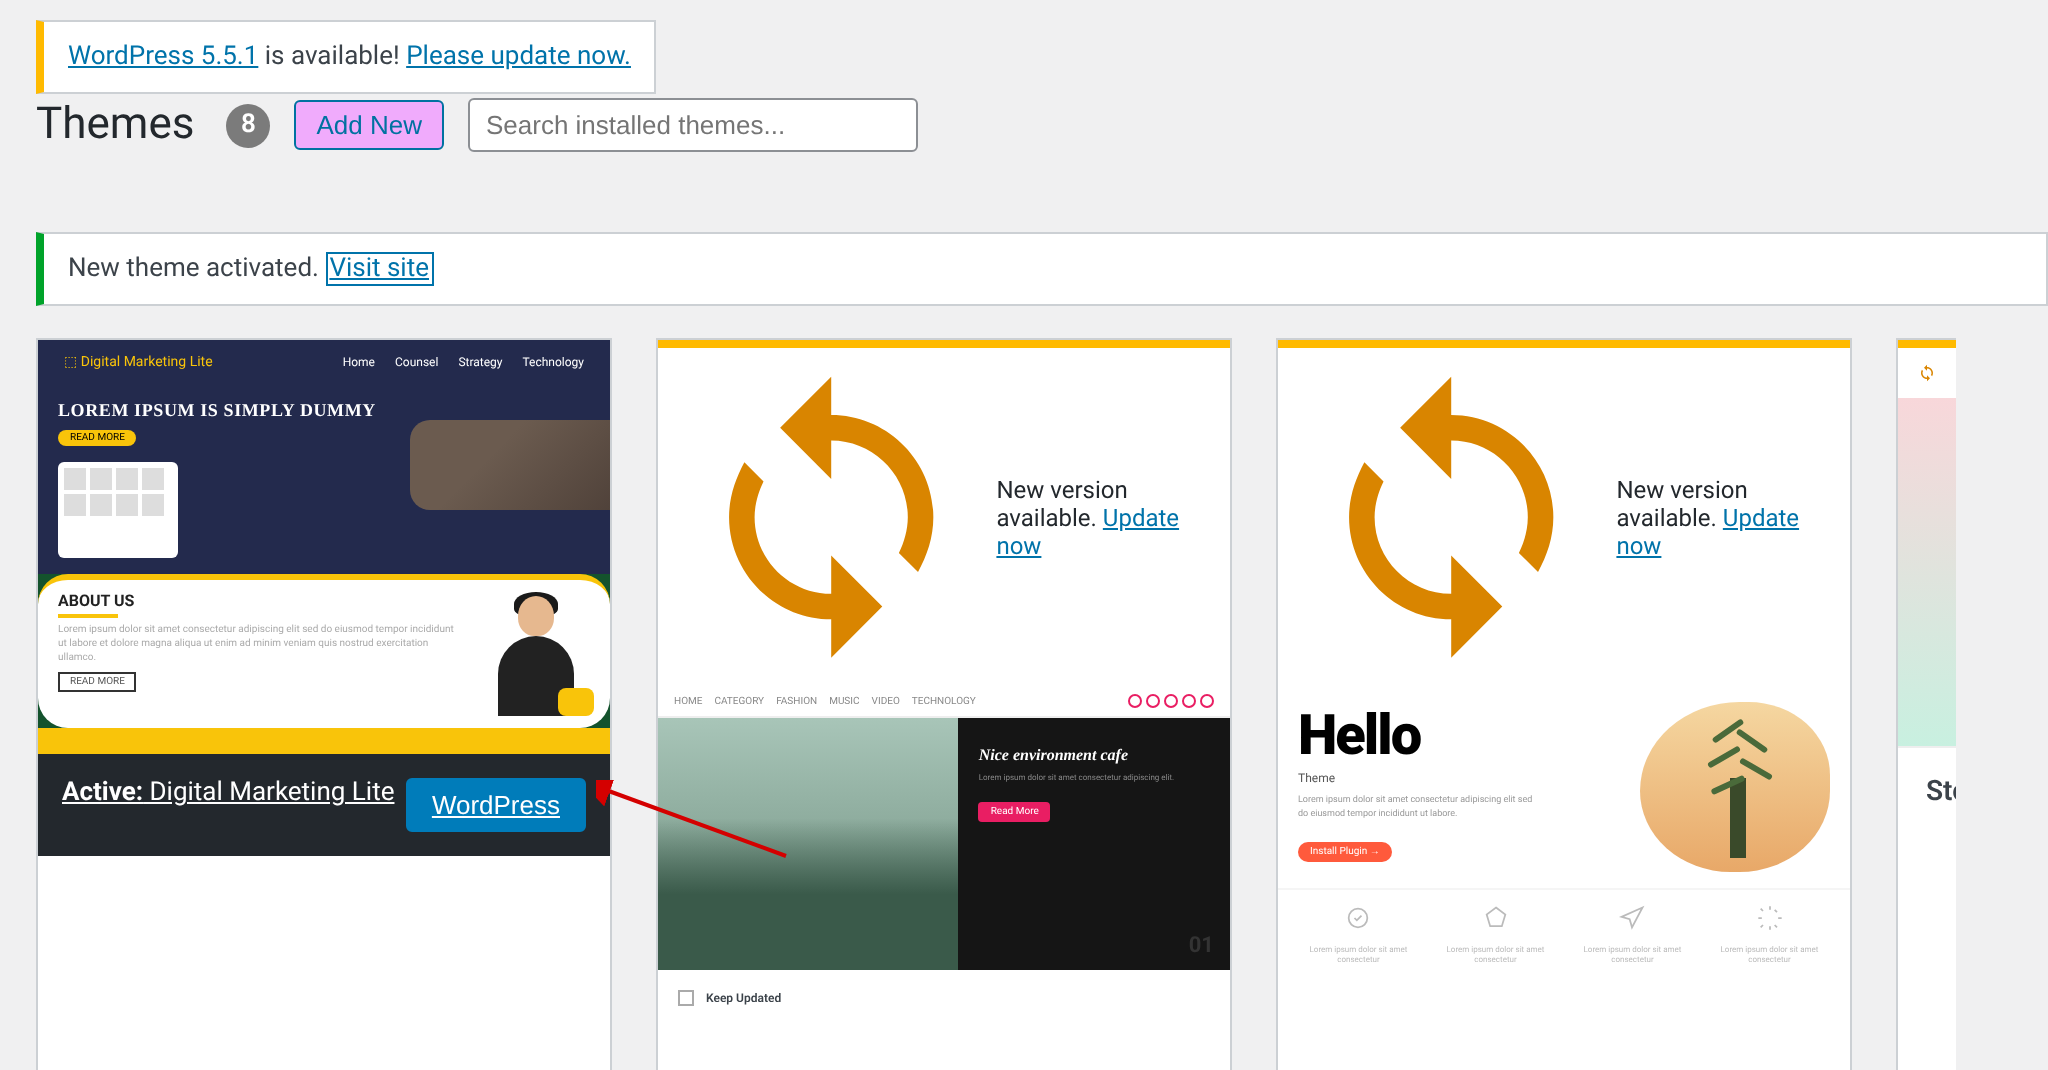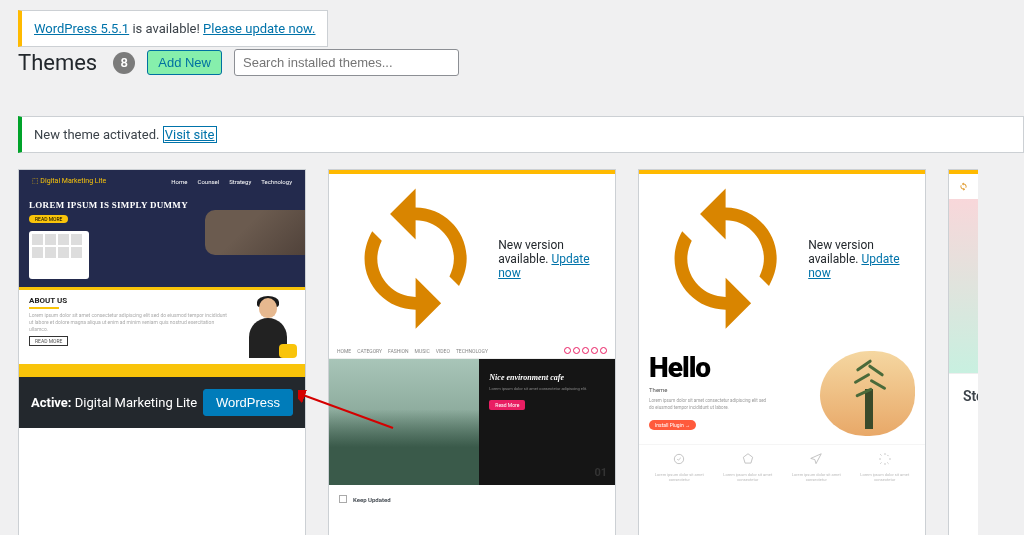--- a/index.html
+++ b/index.html
@@ -3,52 +3,52 @@
 <meta charset="utf-8">
 <style>
   * { box-sizing: border-box; margin: 0; padding: 0; }
   body { font-family: -apple-system, "Segoe UI", Roboto, Arial, sans-serif; background: #f0f0f1; color: #3c434a; width: 1024px; height: 535px; overflow: hidden; position: relative; }
   .page { padding: 10px 18px 0 18px; }
   .notice { background: #fff; border: 1px solid #ccd0d4; border-left: 4px solid #ffba00; padding: 10px 12px; margin-bottom: 2px; font-size: 13px; display: inline-block; min-width: 250px;}
   .notice a { color: #0073aa; text-decoration: underline; }
   .header-row { display: flex; align-items: center; gap: 12px; margin-bottom: 18px; }
   .page-title { font-size: 22px; font-weight: 400; color: #23282d; }
   .count-badge { display: inline-flex; align-items: center; justify-content: center; background: #7b7b7b; color: #fff; border-radius: 50%; width: 22px; height: 22px; font-size: 13px; font-weight: 600; margin-left: 4px;}
-  .btn-outline { border: 1px solid #0071a1; color: #0071a1; background: #86efac; padding: 4px 10px; font-size: 13px; border-radius: 3px; cursor: pointer; }
+  .btn-outline { border: 1px solid #0071a1; color: #0071a1; background: #f0abfc; padding: 4px 10px; font-size: 13px; border-radius: 3px; cursor: pointer; }
   .search-input { border: 1px solid #8c8f94; padding: 5px 8px; font-size: 13px; width: 225px; background: #fff; border-radius: 3px;}
   .activated { background: #fff; border: 1px solid #ccd0d4; border-left: 4px solid #00a32a; padding: 10px 12px; margin-bottom: 16px; font-size: 13px; color: #3c434a; margin-right:-18px;margin-top:40px;}
   .activated a { color: #0073aa; border: 1px solid #0073aa; padding: 0 1px; text-decoration: underline;}
   .grid { display: flex; flex-wrap: wrap; gap: 22px; }
   .theme-card { width: 288px; border: 1px solid #ccd0d4; background: #fff; position: relative; }
   .theme-card.partial { width: 30px; overflow: hidden; border-right: none;}
   .update-bar { border-top: 4px solid #ffba00; padding: 8px 10px; font-size: 12px; color: #23282d; display: flex; align-items: center; gap: 6px;}
   .update-bar a { color: #0073aa; text-decoration: underline;}
   .preview { width: 100%; height: 207px; background: #ddd; display: block; position: relative; overflow: hidden;}
   .theme-name-bar { background: #fff; color: #3c434a; padding: 14px 14px; font-size: 14px; font-weight: 600; border-top: 1px solid #eee;}
-  .active-bar { background: #23282d; color: #fff; padding: 12px 12px; display: flex; align-items: center; justify-content: space-between; font-size: 13px;}
+  .active-bar { background: #23282d; color: #fff; padding: 12px 12px; display: flex; justify-content: space-between; font-size: 13px; text-decoration: underline;}
   .active-bar strong { font-weight: 700;}
   .btn-primary { background: #007cba; color: #fff; border: 1px solid #007cba; padding: 5px 12px; font-size: 13px; border-radius: 3px; cursor: pointer;}
   svg.refresh path { fill: #d98500; }
   
   
   .arrow { position: absolute; left: 298px; top: 390px; width: 100px; height: 40px; pointer-events: none; }
   
   
   .pv1 { background: #14532d; font-size: 6px; color: #555;}
   .pv1 .topbar { background: #232a4d; height: 22px; display: flex; align-items: center; padding: 0 8px; color: #fff;}
   .pv1 .topbar .logo { color:#f9c40a; font-size:7px; margin-right:auto;}
   .pv1 .topbar span { margin: 0 5px; font-size: 6px;}
   .pv1 .hero { background: #232a4d; padding: 8px 10px; display:flex; gap:8px;flex-direction:column;}
   .pv1 .hero .left { flex:1;}
   .pv1 .hero h3 { color: #fff; font-size: 9px; font-family: Impact, Arial Black; letter-spacing:.3px;}
   .pv1 .hero .pill { display:inline-block; background:#f9c40a; border-radius:8px; padding:1px 6px; margin-top:5px; font-size:5px; color:#000;}
   .pv1 .hero .card { background:#fff; width:60px; height:48px; border-radius:3px; padding:3px; display:flex; flex-wrap:wrap; gap:2px; align-content:flex-start;}
   .pv1 .hero .card i { width:11px; height:11px; background:#ddd; display:block;}
   .pv1 .arm { position:absolute; right:0; top:40px; width:100px; height:45px; background:linear-gradient(135deg,#6b5b4f 40%,#50423a); border-radius:10px 0 0 10px;}
-  .pv1 .about { padding: 6px 10px; background:#fff; border-top:3px solid #f9c40a; display:flex; gap:10px;}
+  .pv1 .about { padding: 6px 10px; background:#fff; border-top:3px solid #f9c40a; display:flex; gap:10px;border-radius:15px;}
   .pv1 .about .txt { flex:1;}
   .pv1 .about h4 { font-size:8px; color:#222; font-weight:700; margin-bottom:2px;}
   .pv1 .about .u { width:30px; height:2px; background:#f9c40a; margin-bottom:3px;}
   .pv1 .about p { font-size:5px; line-height:1.4; color:#aaa;}
   .pv1 .about .btn { display:inline-block; border:1px solid #333; padding:1px 5px; margin-top:3px; font-size:5px;}
   .pv1 .about .person { width:54px; height:62px; position:relative;}
   .pv1 .about .person .body { position:absolute; bottom:0; left:8px; width:38px; height:40px; background:#222; border-radius:20px 20px 0 0;}
   .pv1 .about .person .face { position:absolute; top:2px; left:18px; width:18px; height:20px; background:#e6b88f; border-radius:50% 50% 45% 45%;}
   .pv1 .about .person .hair { position:absolute; top:0; left:16px; width:22px; height:12px; background:#1a1a1a; border-radius:50% 50% 30% 30%;}
   .pv1 .about .person .bubble { position:absolute; right:-2px; bottom:0; width:18px; height:14px; background:#f9c40a; border-radius:4px;}

